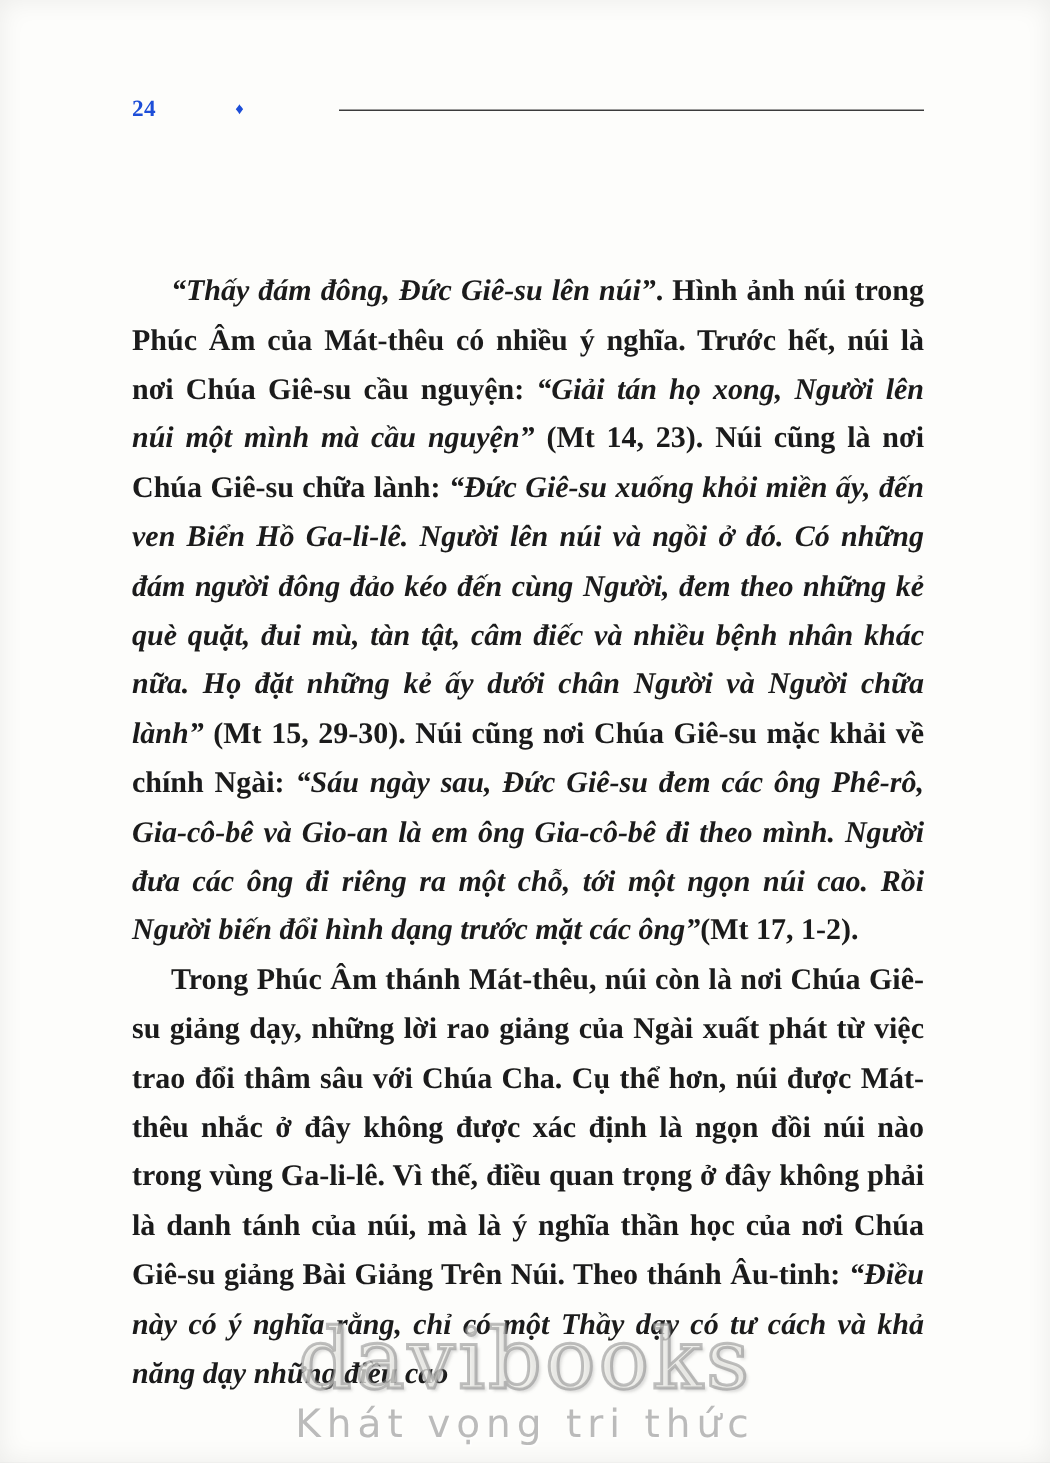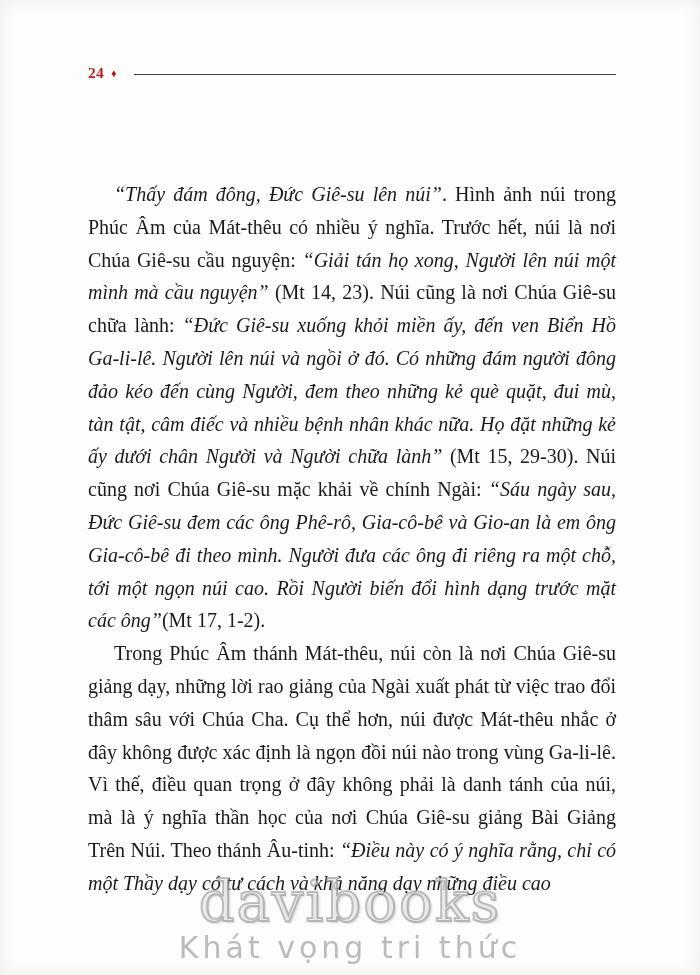--- a/index.html
+++ b/index.html
@@ -16,23 +16,24 @@
     box-shadow: inset 0 0 18px rgba(0,0,0,0.07);
   }
 
   
   .header {
     position: absolute;
     top: 64px; left: 88px; right: 84px;
     display: flex;
     align-items: baseline;
     font-size: 15.5px;
-    color: #b91c1c;
+    color: #1d4ed8;
     letter-spacing: 0.2px;
     white-space: nowrap;
+    gap: 46px;
   }
   .header .pg-num { font-weight: 600; margin-right: 7px; }
   .header .diamond { font-size: 11px; margin-right: 7px; transform: translateY(-1px); display:inline-block; }
   .header .rule {
     flex: 1;
     border-bottom: 1.3px solid #3c3c3c;
     margin-left: 10px;
     transform: translateY(-3px);
   }
 
@@ -51,42 +52,42 @@
 
   
   .body {
     position: absolute;
     top: 178px; left: 88px; right: 84px; bottom: 0;
     font-size: 20px;
     line-height: 32.8px;
     text-align: justify;
     color: #1b1b1b;
   }
-  .body p { text-indent: 26px; }
+  .body p { text-indent: 26px; font-weight: bold; }
   .it { font-style: italic; }
 
   
   .watermark {
     position: absolute;
     left: 0; right: 0; bottom: 10px;
     text-align: center;
     pointer-events: none;
   }
   .wm-logo {
     font-family: "DejaVu Serif", serif;
     font-size: 56px;
     line-height: 0.95;
     letter-spacing: 2px;
     color: rgba(235,235,232,0.72);
     -webkit-text-stroke: 2px rgba(140,140,140,0.55);
     text-shadow: 2px 2px 2px rgba(120,120,120,0.25);
   }
   .wm-tagline {
     font-family: "DejaVu Sans", sans-serif;
-    font-size: 30px;
+    font-size: 26px;
     letter-spacing: 4px;
     color: rgba(145,145,145,0.62);
     text-shadow: 1px 1px 1px rgba(255,255,255,0.8);
     margin-top: 2px;
   }
 </style>
 </head>
 <body>
 
 <div class="page">

